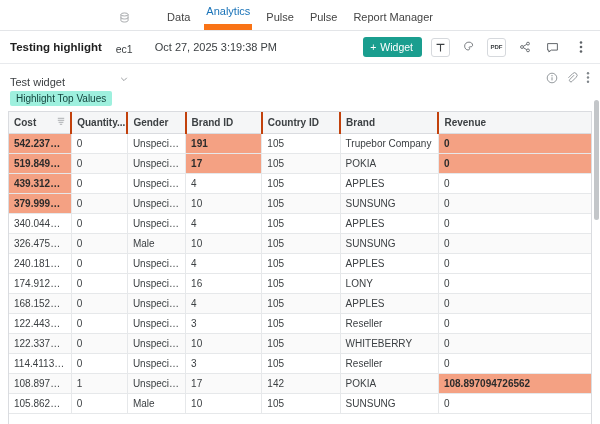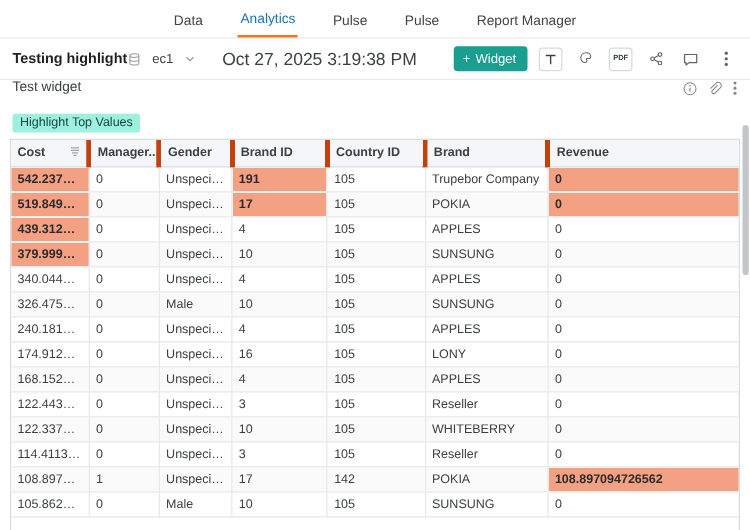--- a/index.html
+++ b/index.html
@@ -11,66 +11,67 @@
     color: #2b2b2b;
     overflow: hidden;
   }
 
   
   .topnav {
     height: 31px;
     display: flex;
     align-items: flex-end;
     justify-content: center;
-    gap: 26px;
+    gap: 12px;
     border-bottom: 1px solid #e3e5e8;
     background: #fff;
     padding-bottom: 0;
   }
   .topnav-item {
     font-size: 11px;
     color: #444;
     padding: 0 2px 7px 2px;
     cursor: pointer;
     white-space: nowrap;
   }
   .topnav-item.active {
     color: #1a73b8;
-    border-bottom: 2px solid #f97316;
+    border-bottom: 6px solid #f97316;
     font-weight: normal;
     text-align: right;
   }
 
   
   .headerbar {
     height: 33px;
     display: flex;
     align-items: center;
     padding: 0 10px;
     border-bottom: 1px solid #e8eaed;
     background: #fff;
   }
   .hb-title {
     font-size: 11.5px;
     font-weight: bold;
     color: #1f1f1f;
-    margin-right: 0;
+    margin-right: 14px;
     white-space: nowrap;
   }
   .hb-chip {
     display: flex;
     align-items: center;
-    gap: 9px;
+    gap: 20px;
     font-size: 10.5px;
     color: #3c4043;
     cursor: pointer;
+    flex-direction: column;
   }
   .hb-chip .ico { opacity: .65; display: flex; }
   .hb-date {
-    font-size: 14px;
+    font-size: 11px;
     color: #3c4043;
     margin-left: 22px;
     white-space: nowrap;
   }
   .hb-right {
     margin-left: auto;
     display: flex;
     align-items: center;
     gap: 9px;
   }
@@ -94,21 +95,21 @@
     border-radius: 3px;
     cursor: pointer;
     color: #5f6368;
   }
   .icon-btn.boxed { border: 1px solid #d6d9dd; }
 
   
   .widgetbar {
     height: 24px;
     display: flex;
-    align-items: flex-start;
+    align-items: flex-end;
     padding: 0 10px;
     background: #fff;
   }
   .widget-title { font-size: 11px; color: #3c4043; }
   .widgetbar-right {
     margin-left: auto;
     display: flex;
     align-items: center;
     gap: 8px;
     color: #80868b;
@@ -145,21 +146,21 @@
     font-size: 10px;
   }
   thead th {
     background: #f5f6f7;
     font-weight: bold;
     font-size: 10px;
     color: #3c4043;
     text-align: left;
     height: 21px;
     padding: 0 5px;
-    border-right: 4px solid #c2410c;
+    border-right: 2px solid #c2410c;
     border-bottom: 1px solid #dadce0;
     white-space: nowrap;
     overflow: hidden;
     position: relative;
   }
   thead th:last-child { border-right: none; }
   .sort-ico { position: absolute; right: 5px; top: 5px; opacity: .55; }
   tbody td {
     height: 20px;
     padding: 0 5px;
@@ -324,21 +325,21 @@
         <tr>
           <th>
             <span>Cost</span>
             <span class="sort-ico">
               <svg width="8" height="9" viewBox="0 0 10 11">
                   <path d="M1 4h8M2 6.5h6M3.5 9h3" stroke="#5f6368" stroke-width="1.1"></path>
                   <path d="M1 1.5h8" stroke="#5f6368" stroke-width="1.1"></path>
                 </svg>
             </span>
           </th>
-          <th>Manager...</th>
+          <th>Quantity...</th>
           <th>Gender</th>
           <th>Brand ID</th>
           <th>Country ID</th>
           <th>Brand</th>
           <th>Revenue</th>
         </tr>
       </thead>
       <tbody id="tbody">
           <tr>
             <td class="hl">542.237915...</td>

